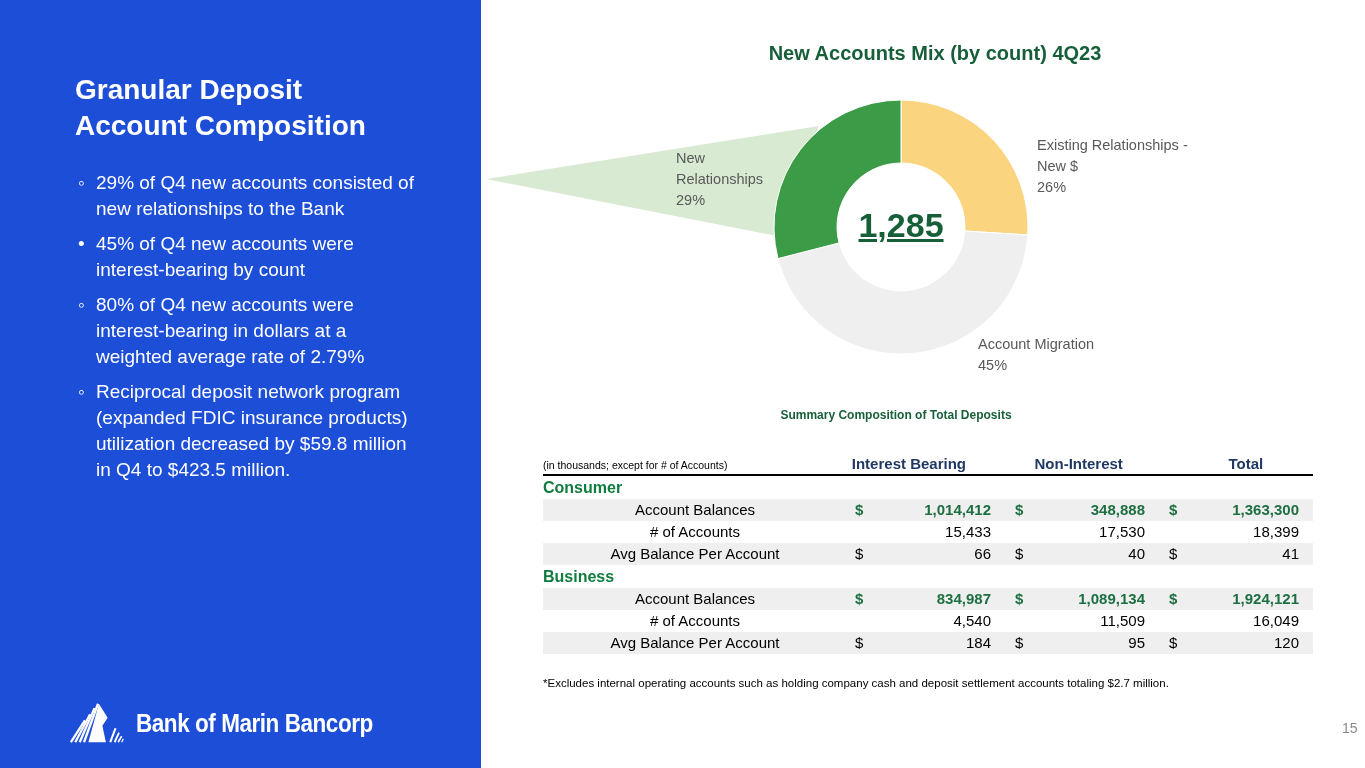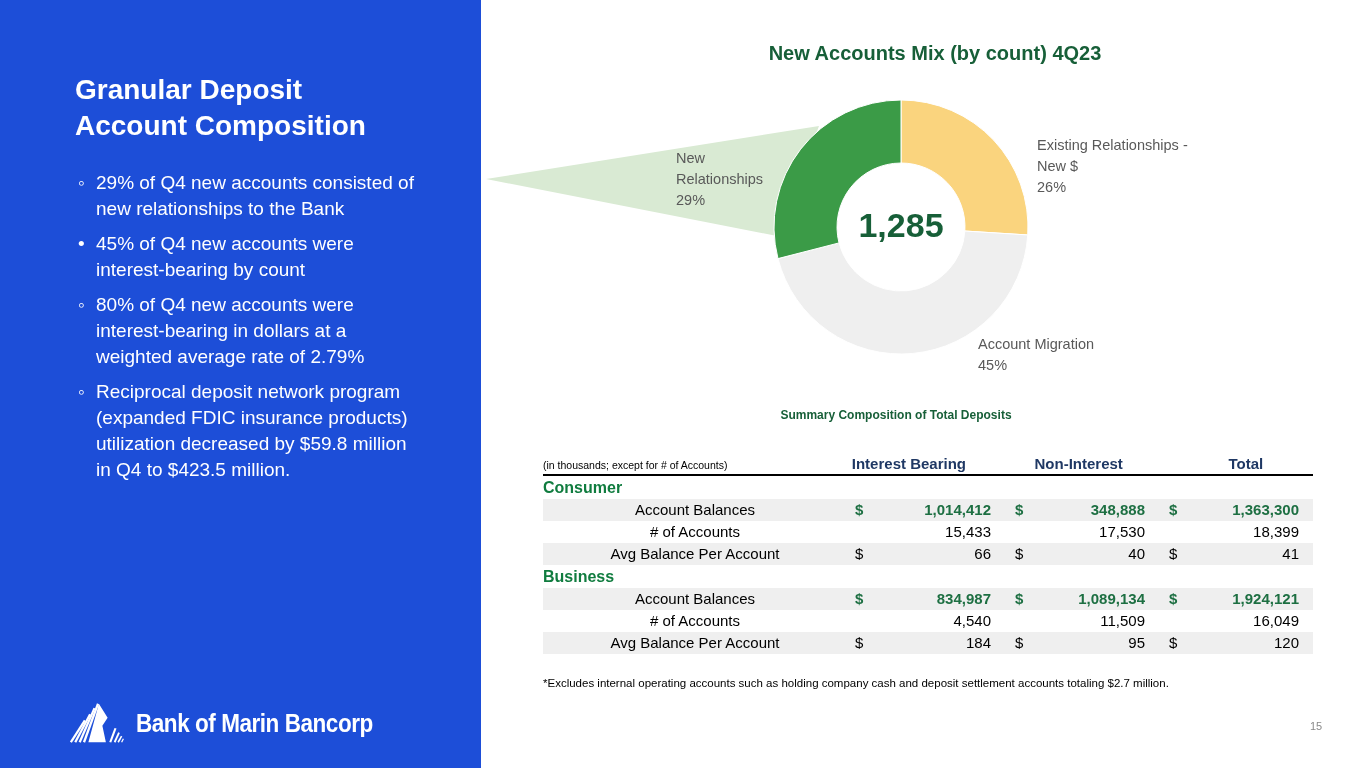--- a/index.html
+++ b/index.html
@@ -25,21 +25,21 @@
     transform:scaleX(0.9); transform-origin:left center;
   }
   
   .chart-title {
     position:absolute; left:620px; top:42px; width:630px; text-align:center;
     color:#175F38; font-size:20px; font-weight:bold;
   }
   .chart-svg { position:absolute; left:481px; top:0; }
   .center-value {
     position:absolute; left:821px; top:206px; width:160px; text-align:center;
-    color:#175F38; font-size:34px; font-weight:bold;
+    color:#175F38; font-size:34px; font-weight:bold;text-decoration:underline;
   }
   .chart-label { position:absolute; color:#595959; font-size:14.5px; line-height:21px; white-space:nowrap; }
   .lbl-newrel    { left:676px;  top:148px; }
   .lbl-existing  { left:1037px; top:135px; }
   .lbl-migration { left:978px;  top:334px; }
   
   .table-title {
     position:absolute; left:543px; top:408px; width:706px; text-align:center;
     color:#175F38; font-size:12px; font-weight:bold;
   }
@@ -48,21 +48,21 @@
   .t-note { width:302px; font-size:10.5px; line-height:13px; }
   .t-colhead { font-weight:bold; color:#1F3864; text-align:center; font-size:15px; }
   .w1 { width:160px; } .w2 { width:154px; } .w3 { width:154px; }
   .t-row { display:flex; height:22px; line-height:22px; }
   .t-row.shaded { background:#EFEFEF; }
   .t-section { font-weight:bold; color:#107C3F; font-size:16px; height:23px; line-height:23px; }
   .t-label { width:302px; padding-left:2px; box-sizing:border-box;text-align:center; }
   .t-cell { display:flex; justify-content:space-between; padding:0 14px 0 10px; box-sizing:border-box; }
   .t-row.accent .t-cell { color:#1D6F42; font-weight:bold; }
   .footnote { position:absolute; left:543px; top:677px; font-size:11.5px; color:#000; }
-  .page-num { position:absolute; left:1310px; top:720px; font-size:11px; color:#8a8a8a; }
+  .page-num { position:absolute; left:1342px; top:720px; font-size:14px; color:#8a8a8a; }
 </style>
 </head>
 <body>
 
 <div class="slide">
 
   <div class="sidebar">
     <div class="side-title">Granular Deposit<br>Account Composition</div>
     <div class="bullets">
         <div class="bullet">

